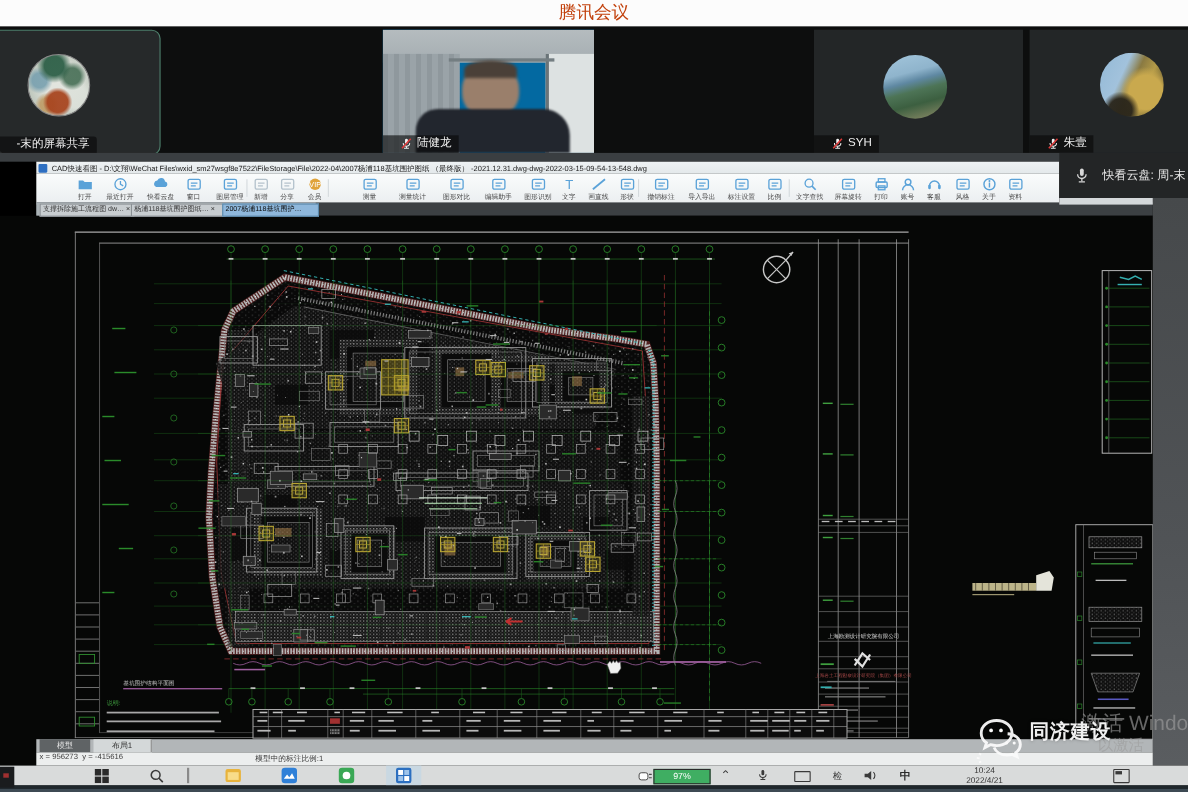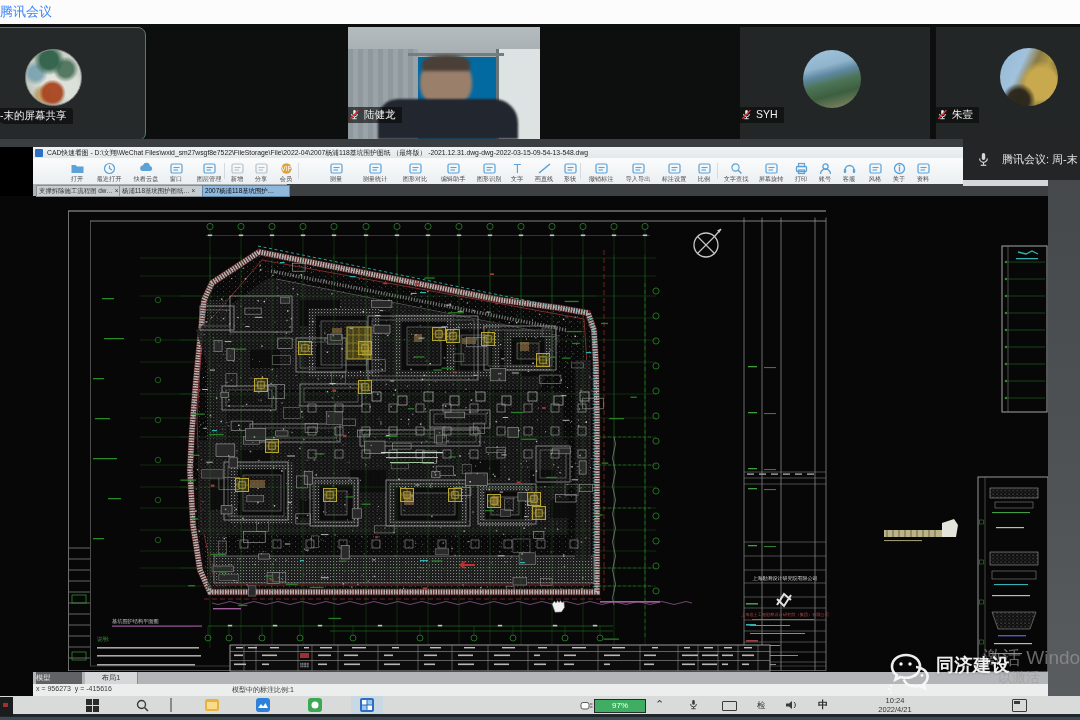--- a/index.html
+++ b/index.html
@@ -1,21 +1,21 @@
 <!DOCTYPE html>
 <html><head><meta charset="utf-8"><title>t</title>
 <style>
 html,body{margin:0;padding:0;width:1080px;height:720px;overflow:hidden;background:#000;font-family:"Liberation Sans",sans-serif}
 .abs{position:absolute}
-.lbl{position:absolute;left:0;bottom:16px;background:rgba(8,8,8,0.62);color:#f0f0f0;font-size:10.5px;line-height:15px;padding:0 6px 1px 1px;white-space:nowrap;display:flex;align-items:center;gap:4px}
+.lbl{position:absolute;left:0;bottom:0;background:rgba(8,8,8,0.62);color:#f0f0f0;font-size:10.5px;line-height:15px;padding:0 6px 1px 16px;white-space:nowrap;display:flex;align-items:center;gap:4px}
 .tile{position:absolute;top:3px;height:112px;background:#232627;overflow:hidden}
 </style></head>
 <body>
 <div class="abs" style="left:0;top:0;width:1080px;height:24px;background:#fcfcfc;border-bottom:1px solid #d0d0d0">
-    <div style="font-size:13px;color:#3b82f6;line-height:23px">腾讯会议</div>
+    <div style="text-align:center;font-size:16px;color:#c2410c;line-height:23px">腾讯会议</div>
   </div>
 <div class="abs" style="left:0;top:24px;width:1080px;height:116px;background:#0d0e0e">
     <div class="tile" style="left:-40px;width:184px;border:1.6px solid #4e7f6c;border-radius:8px;background:#26292a">
       <div class="abs" style="left:64px;top:21px;width:55px;height:55px;border-radius:50%;background:radial-gradient(circle at 48% 78%,rgba(168,70,32,0.95) 0 18%,rgba(168,70,32,0) 26%),radial-gradient(circle at 30% 82%,rgba(190,150,90,0.8) 0 10%,rgba(190,150,90,0) 18%),radial-gradient(circle at 42% 18%,rgba(46,96,72,0.95) 0 16%,rgba(46,96,72,0) 28%),radial-gradient(circle at 72% 35%,rgba(70,110,85,0.9) 0 14%,rgba(70,110,85,0) 24%),radial-gradient(circle at 18% 42%,rgba(120,160,175,0.9) 0 12%,rgba(120,160,175,0) 22%),radial-gradient(circle at 80% 70%,rgba(220,225,218,0.9) 0 16%,rgba(220,225,218,0) 26%),radial-gradient(circle at 55% 50%,#e2e4de 0 34%,#c2cac0 70%,#a8b2a8 100%);border:1px solid #888"></div>
       <div class="lbl" style="left:38px;border-radius:0 3px 0 6px">-末的屏幕共享</div>
     </div>
     <div class="tile" style="left:348px;width:192px;background:#0369a1">
       <div class="abs" style="left:0;top:0;width:192px;height:30px;background:linear-gradient(180deg,#b5bcbf,#a5adb1)"></div>
       <div class="abs" style="left:0;top:22px;width:70px;height:90px;background:repeating-linear-gradient(90deg,#8f989d 0 5px,#9aa3a8 5px 10px)"></div>
       <div class="abs" style="left:148px;top:22px;width:44px;height:90px;background:#dde2e2;border-left:3px solid #6a7478"></div>
@@ -1751,24 +1751,24 @@
   </div>
 <div class="abs" style="left:1048px;top:180px;width:32px;height:516px;background:linear-gradient(180deg,#46494b 0%,#505356 60%,#5a5d60 100%)"></div>
 <div class="abs" style="left:963px;top:180px;width:85px;height:6px;background:#d4d8da"></div>
 <div class="abs" style="left:963px;top:139px;width:117px;height:41px;background:#232526;display:flex;align-items:center">
     <svg style="margin-left:14px" width="13" height="15" viewBox="0 0 12 14">
       <rect x="4.4" y="1" width="3.2" height="6.4" rx="1.6" fill="#d8d8d8"></rect>
       <path d="M 2.4 6 a 3.6 3.6 0 0 0 7.2 0" fill="none" stroke="#d8d8d8" stroke-width="1.1"></path>
       <line x1="6" y1="9.8" x2="6" y2="12" stroke="#d8d8d8" stroke-width="1.1"></line>
       <line x1="3.4" y1="12.4" x2="8.6" y2="12.4" stroke="#d8d8d8" stroke-width="1.1"></line>
     </svg>
-    <span style="margin-left:12px;font-size:11px;color:#e4e4e4;white-space:nowrap">腾讯会议: 周-末</span>
+    <span style="margin-left:12px;font-size:11px;color:#e4e4e4;white-space:nowrap">快看云盘: 周-末</span>
   </div>
 <div class="abs" style="left:33px;top:672px;width:1015px;height:12px;background:#b2b6b8">
-    <div class="abs" style="left:3px;top:0;width:46px;height:12px;background:#5f6365;color:#e8e8e8;font-size:7.2px;line-height:12px;text-align:left">模型</div>
+    <div class="abs" style="left:3px;top:0;width:46px;height:12px;background:#5f6365;color:#e8e8e8;font-size:7.2px;line-height:12px;text-align:center">模型</div>
     <div class="abs" style="left:52px;top:0;width:52px;height:12px;background:#d4d8d9;color:#333;font-size:7.2px;line-height:12px;text-align:center;border-right:1px solid #8a8a8a">布局1</div>
   </div>
 <div class="abs" style="left:33px;top:684px;width:1015px;height:12px;background:#eceeee">
     <div class="abs" style="left:3px;top:1px;font-size:7px;color:#3a3a3a">x = 956273&nbsp;&nbsp;y = -415616</div>
     <div class="abs" style="left:199px;top:1px;font-size:7px;color:#3a3a3a">模型中的标注比例:1</div>
   </div>
 <div class="abs" style="left:0;top:696px;width:1080px;height:18px;background:#d9dbdb">
     <svg style="position:absolute;left:86px;top:3px" width="13" height="13" viewBox="0 0 13 13">
       <rect x="0" y="0" width="6" height="6" fill="#2a2a2a"></rect>
       <rect x="7" y="0" width="6" height="6" fill="#2a2a2a"></rect>

